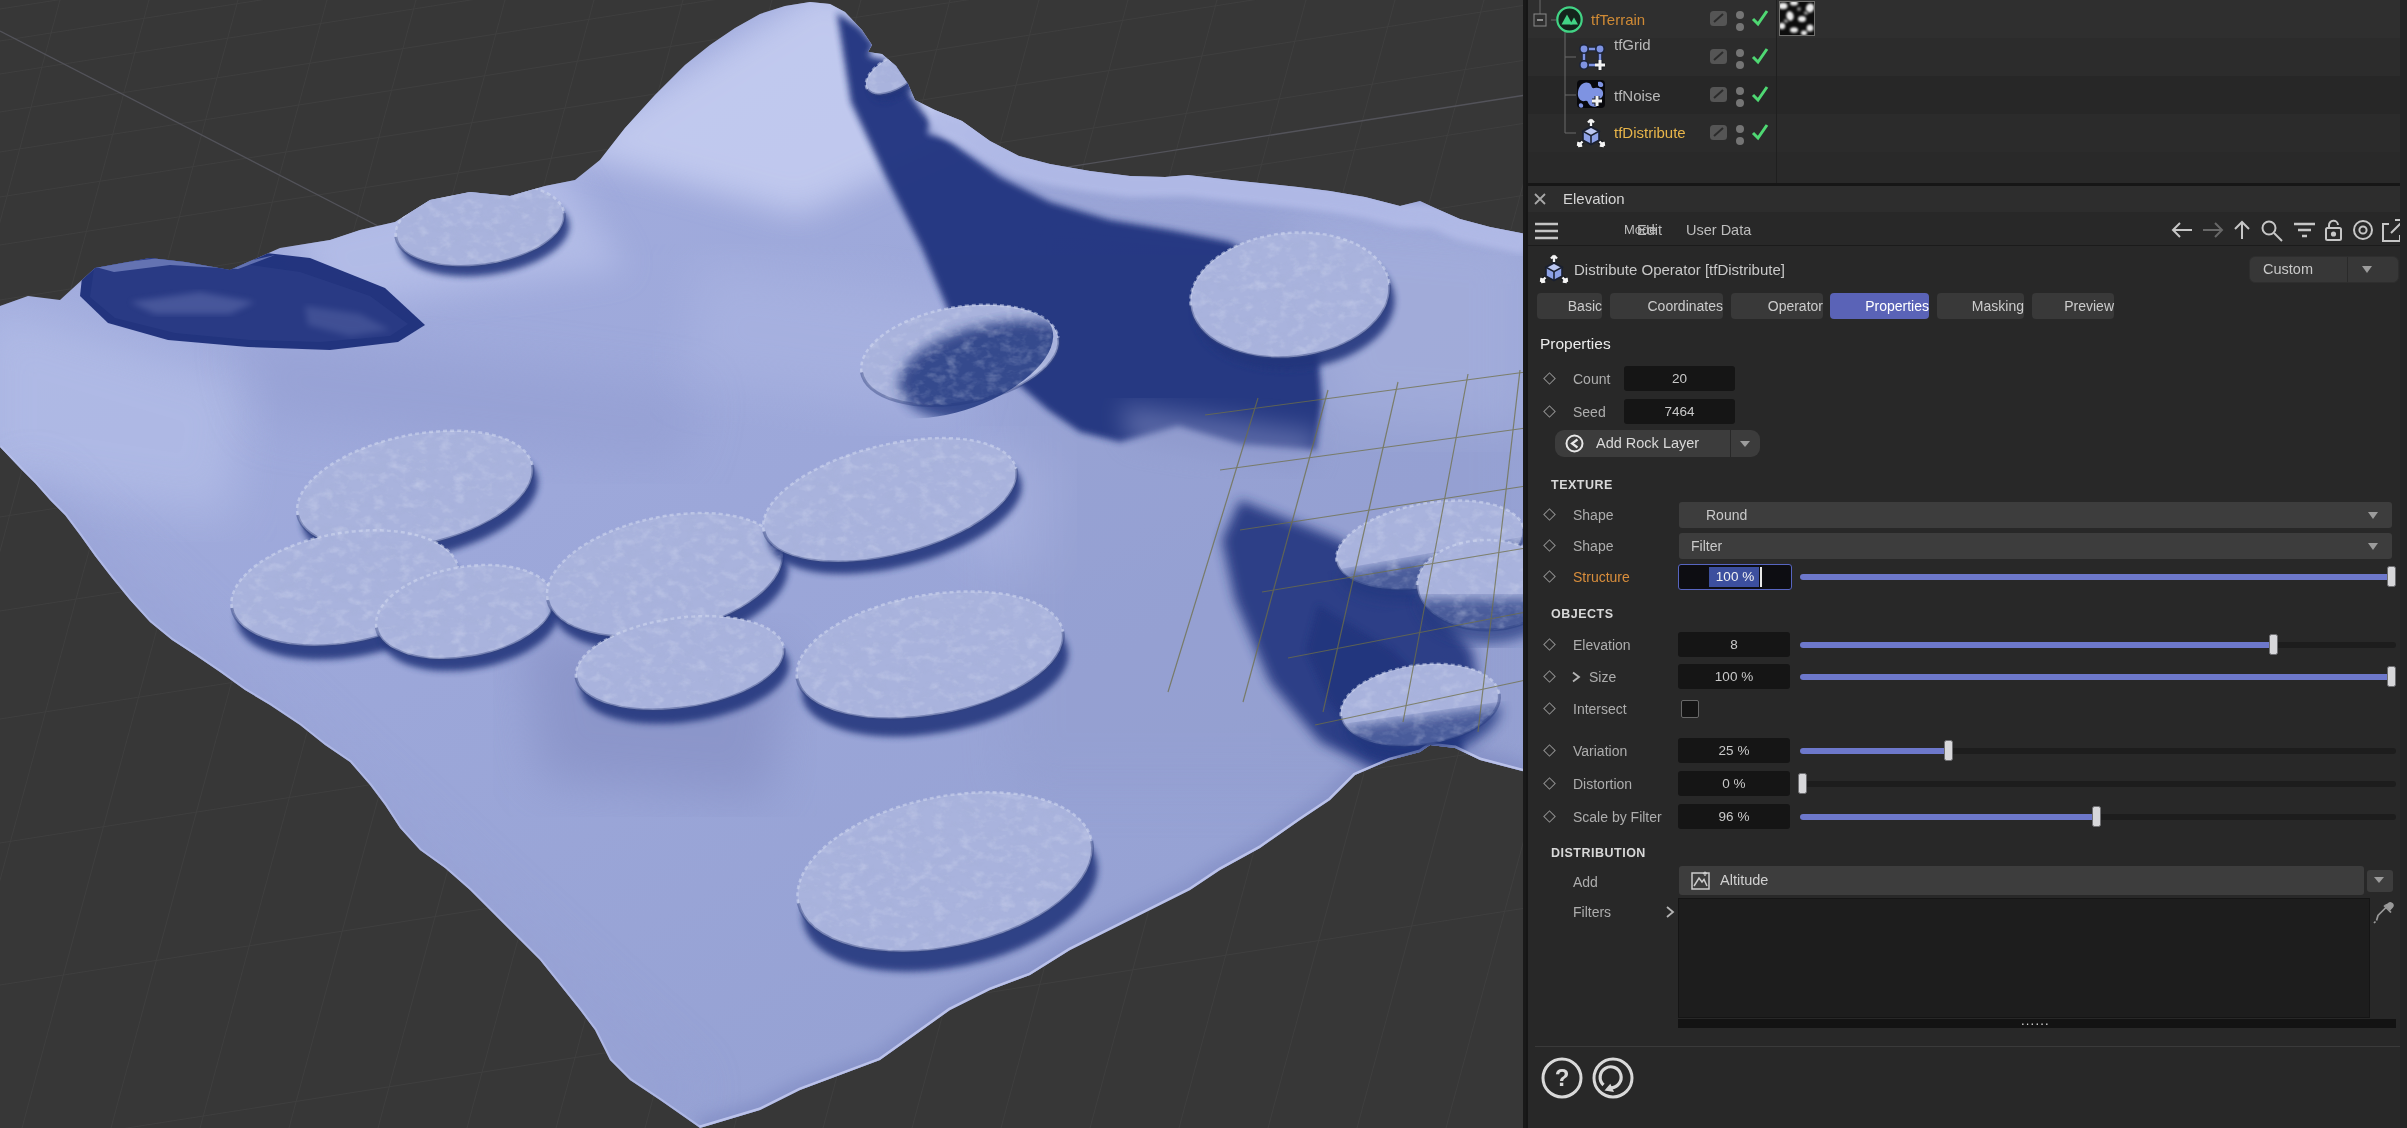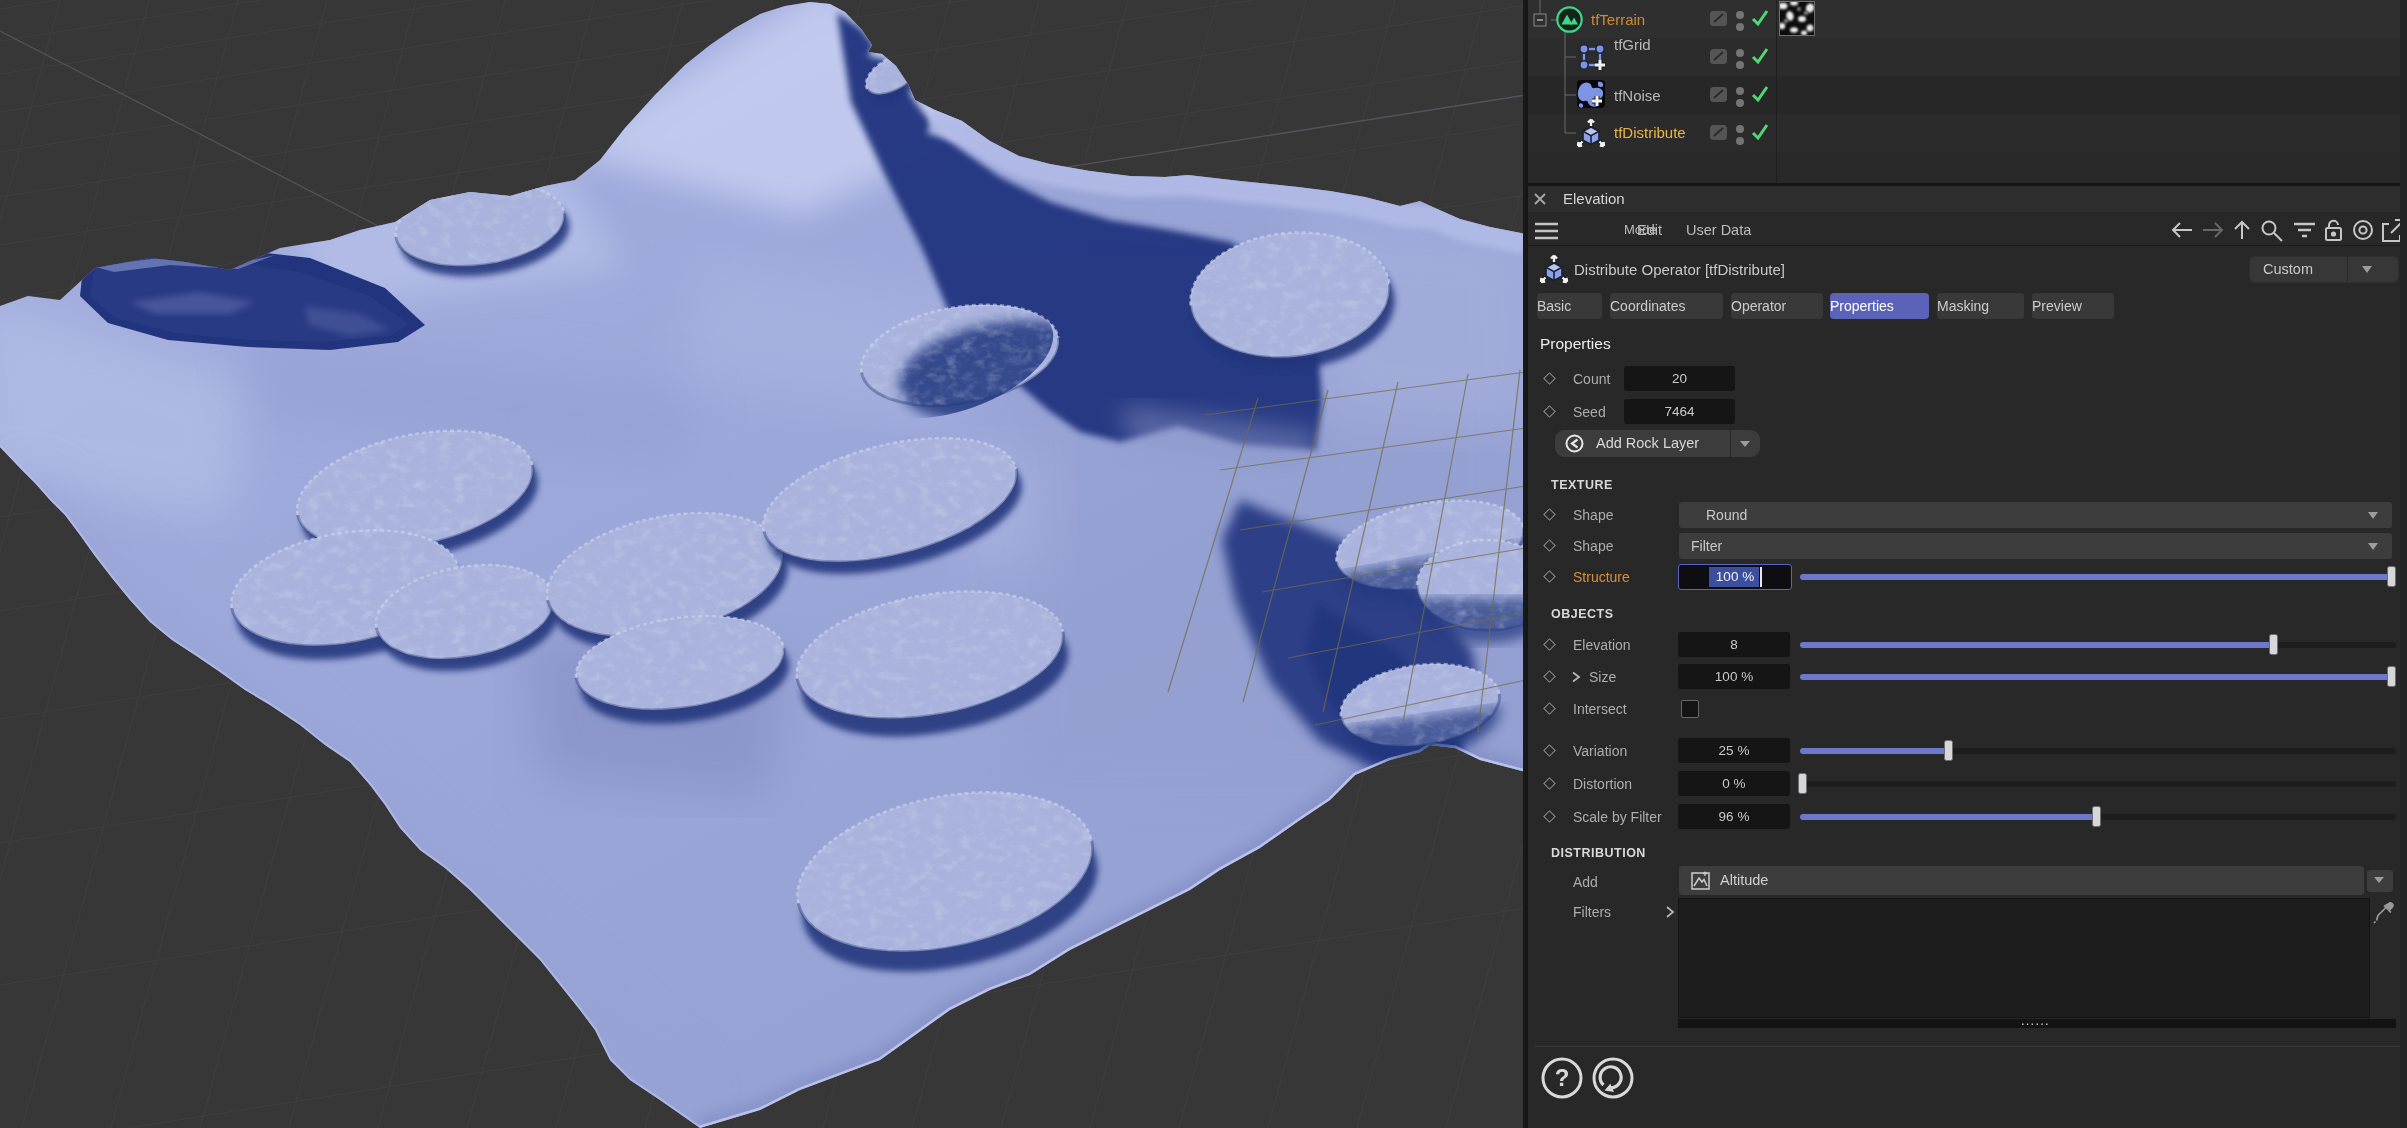--- a/index.html
+++ b/index.html
@@ -4,21 +4,21 @@
 <style>
 *{margin:0;padding:0;box-sizing:border-box}
 html,body{width:2407px;height:1128px;overflow:hidden;background:#282828;font-family:"Liberation Sans",sans-serif}
 .abs{position:absolute}
 #viewport{position:absolute;left:0;top:0;width:1526px;height:1128px}
 #panel{position:absolute;left:1526px;top:0;width:881px;height:1128px;background:#282828;border-left:2px solid #161616}
 .lbl{position:absolute;font-size:14px;color:#adadad;white-space:nowrap}
 .hdr{position:absolute;font-size:12.5px;font-weight:bold;color:#d8d8d8;letter-spacing:.5px;white-space:nowrap}
 .inp{position:absolute;background:#151515;border-radius:3px;color:#c9c9c9;font-size:13.5px;text-align:center;height:25px;line-height:25px}
 .dd{position:absolute;background:#3d3d3d;border-radius:3px;color:#c9c9c9;font-size:14px;height:26px;line-height:26px}
-.tab{position:absolute;background:#393939;border-radius:4px;color:#cccccc;font-size:14px;height:26px;line-height:26px;text-align:left;top:293px}
+.tab{position:absolute;background:#393939;border-radius:4px;color:#cccccc;font-size:14px;height:26px;line-height:26px;text-align:right;top:293px}
 .dia{position:absolute;width:9px;height:9px;border:1.5px solid #8f8f8f;transform:rotate(45deg)}
 .trk{position:absolute;height:6px;border-radius:3px;background:#1d1d1d}
 .fil{position:absolute;height:6px;border-radius:3px;background:#6d78cb}
 .hnd{position:absolute;width:9px;height:21px;border-radius:2.5px;background:#d7d7da;border:1px solid #6d6d70}
 .car{position:absolute;width:0;height:0;border-left:5.5px solid transparent;border-right:5.5px solid transparent;border-top:7px solid #9c9c9c}
 </style>
 </head>
 <body>
 <div id="viewport">
 <svg width="1526" height="1128" viewBox="0 0 1526 1128">

